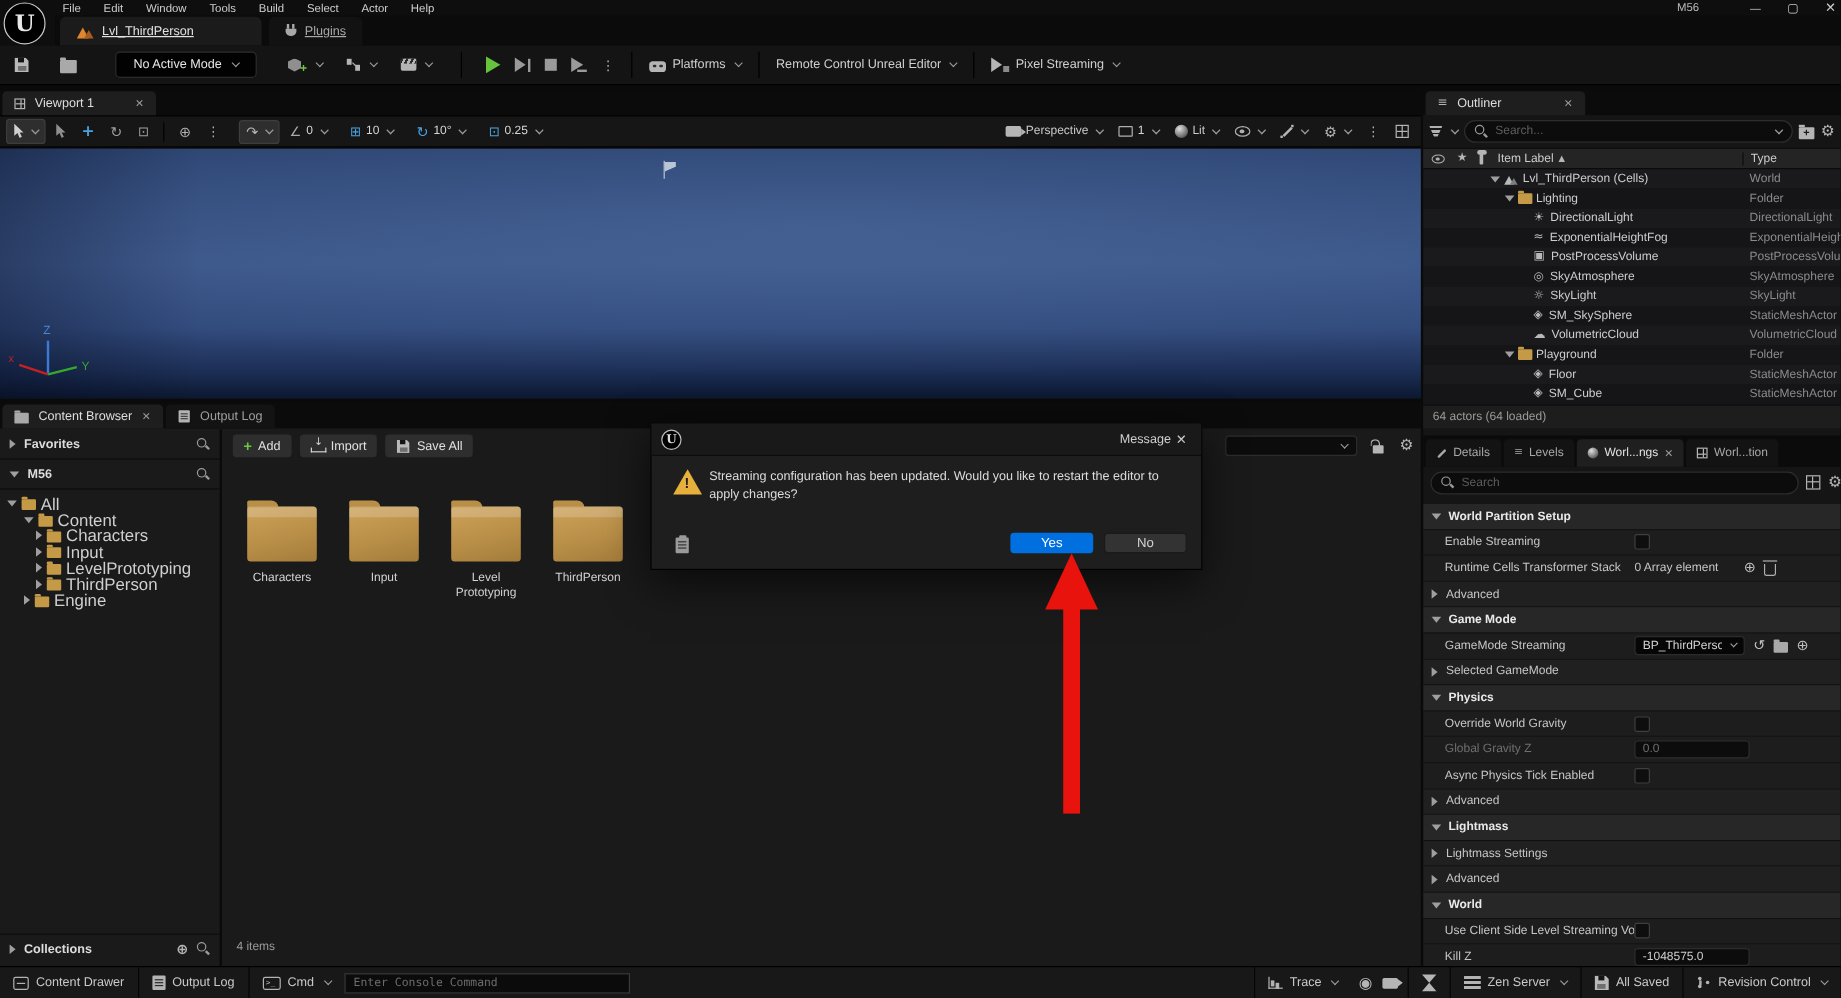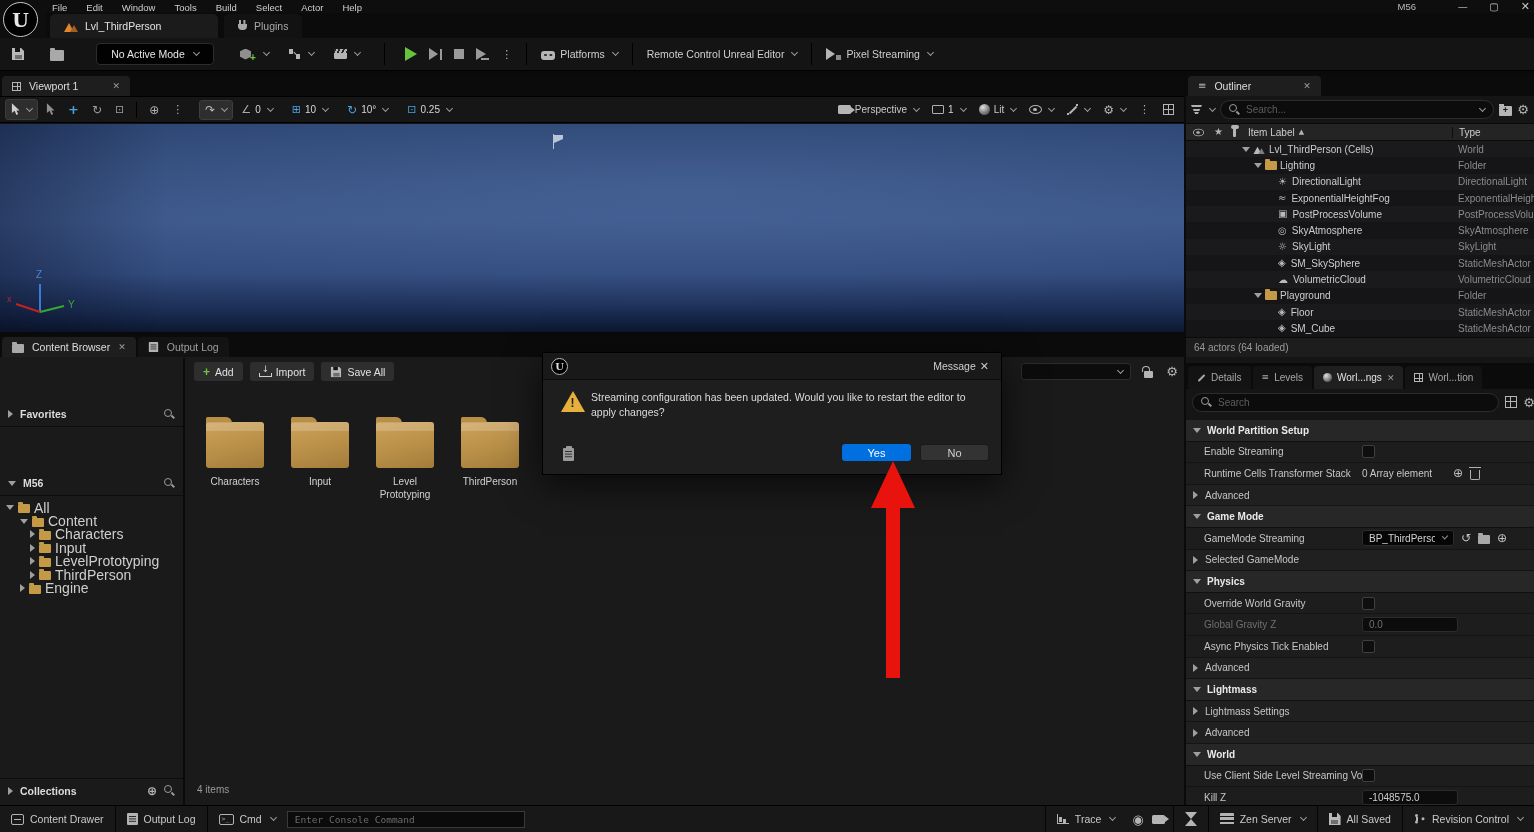--- a/index.html
+++ b/index.html
@@ -12,21 +12,21 @@
   
   #topbar { position:absolute; left:0; top:0; width:100%; height:71px; background:#0e0e0e; }
   #ue-logo { position:absolute; left:3px; top:2px; width:35px; height:35px; border-radius:50%;
     background:#000; border:1.5px solid #c9c9c9; display:flex; align-items:center; justify-content:center;
     color:#e8e8e8; font-family:"DejaVu Serif",serif; font-size:19px; font-weight:bold; z-index:3; }
   #menubar { position:absolute; left:52px; top:1px; height:13px; display:flex; gap:19px; align-items:center; }
   #menubar .menu { font-size:9.5px; color:#cfcfcf; cursor:default; }
   #project-name { position:absolute; top:1px; right:118px; font-size:9.5px; color:#b9b9b9; }
   #winctl { position:absolute; top:0; right:0; height:13px; display:flex; gap:22px; padding-right:4px; align-items:center; color:#c9c9c9; font-size:9px; }
   #tabrow { position:absolute; left:46px; top:13px; right:0; height:25px; background:#0b0b0b; display:flex; align-items:flex-end; }
-  .atab { height:24px; display:flex; align-items:center; gap:6px; padding:0 14px; border-radius:5px 5px 0 0; font-size:10.5px; }
+  .atab { height:24px; display:flex; align-items:center; gap:6px; padding:0 14px; border-radius:5px 5px 0 0; font-size:10.5px;text-decoration:underline; }
   .atab.active { background:#1b1b1b; color:#e3e3e3; margin-left:4px; width:168px; }
   .atab.inactive { background:#121212; color:#a8a8a8; margin-left:6px; }
   #toolbar { position:absolute; left:0; top:38px; right:0; height:33px; background:#141414; border-bottom:1px solid #000; display:flex; align-items:center; }
   .tbtn { display:flex; align-items:center; gap:5px; padding:4px 6px; border-radius:3px; color:#cfcfcf; }
   .chev { width:5px; height:5px; border-right:1.4px solid #9a9a9a; border-bottom:1.4px solid #9a9a9a; transform:rotate(45deg); display:inline-block; margin:-3px 0 0 3px; }
   .vsep { width:1px; height:22px; background:#000; margin:0 8px; }
   #mode-btn { background:#020202; border:1px solid #2c2c2c; border-radius:4px; height:22px; width:118px; margin-left:26px;
     display:flex; align-items:center; justify-content:center; gap:6px; color:#e6e6e6; }
 
   
@@ -150,21 +150,21 @@
   .chk { width:13px; height:13px; background:#0e0e0e; border:1px solid #3f3f3f; border-radius:2px; flex:none; }
   .dinput { background:#0c0c0c; border:1px solid #2c2c2c; border-radius:3px; height:15px; display:flex; align-items:center; padding:0 6px; color:#cfcfcf; font-size:10px; }
   .ddrop { background:#060606; border:1px solid #2c2c2c; border-radius:3px; height:16px; display:flex; align-items:center; padding:0 6px; gap:5px; color:#d3d3d3; font-size:10px; max-width:92px; }
   .ddrop .txt { white-space:nowrap; overflow:hidden; max-width:70px; }
   .dim-t { color:#6f6f6f; }
 
   
   #cbrowser { position:absolute; left:0; top:336px; width:1184px; height:469px; background:#1a1a1a; }
   #cb-body { position:absolute; top:22px; bottom:0; left:0; right:0; display:flex; }
   #cb-sources { width:185px; flex:none; border-right:2px solid #0a0a0a; position:relative; }
-  .src-hrow { height:25px; display:flex; align-items:center; gap:7px; padding:0 8px; border-bottom:1px solid #0d0d0d; color:#dcdcdc; font-weight:bold; font-size:10.5px;margin-top:44px; }
+  .src-hrow { height:25px; display:flex; align-items:center; gap:7px; padding:0 8px; border-bottom:1px solid #0d0d0d; color:#dcdcdc; font-weight:bold; font-size:10.5px; }
   .tree { padding:5px 0 0 6px; }
   .trow { height:13.4px; display:flex; align-items:center; gap:4px; font-size:14px; color:#cfcfcf; }
   #cb-collections { position:absolute; bottom:3px; left:0; right:0; height:24px; display:flex; align-items:center; gap:7px; padding:0 8px; border-top:1px solid #0d0d0d; color:#dcdcdc; font-weight:bold; font-size:10.5px; }
   #cb-filters { width:147px; flex:none; border-right:2px solid #0a0a0a; padding:7px 9px; }
   #filters-title { font-weight:bold; color:#e3e3e3; font-size:10.5px; margin-bottom:9px; }
   .pill { height:15px; margin-bottom:7px; background:#262626; border-radius:8px; border-left:3px solid #3c3c3c; color:#6f6f6f; font-size:9.5px; display:flex; align-items:center; padding:0 8px; white-space:nowrap; overflow:hidden; }
   #cb-assets { flex:1; position:relative; }
   #asset-toolbar { height:27px; display:flex; align-items:center; gap:7px; padding:0 9px; }
   .abtn { background:#2e2e2e; border-radius:3px; height:19px; display:flex; align-items:center; gap:5px; padding:0 9px; color:#e0e0e0; font-size:10.5px; }
   .plus-green { color:#6bc840; font-weight:bold; font-size:12px; }

